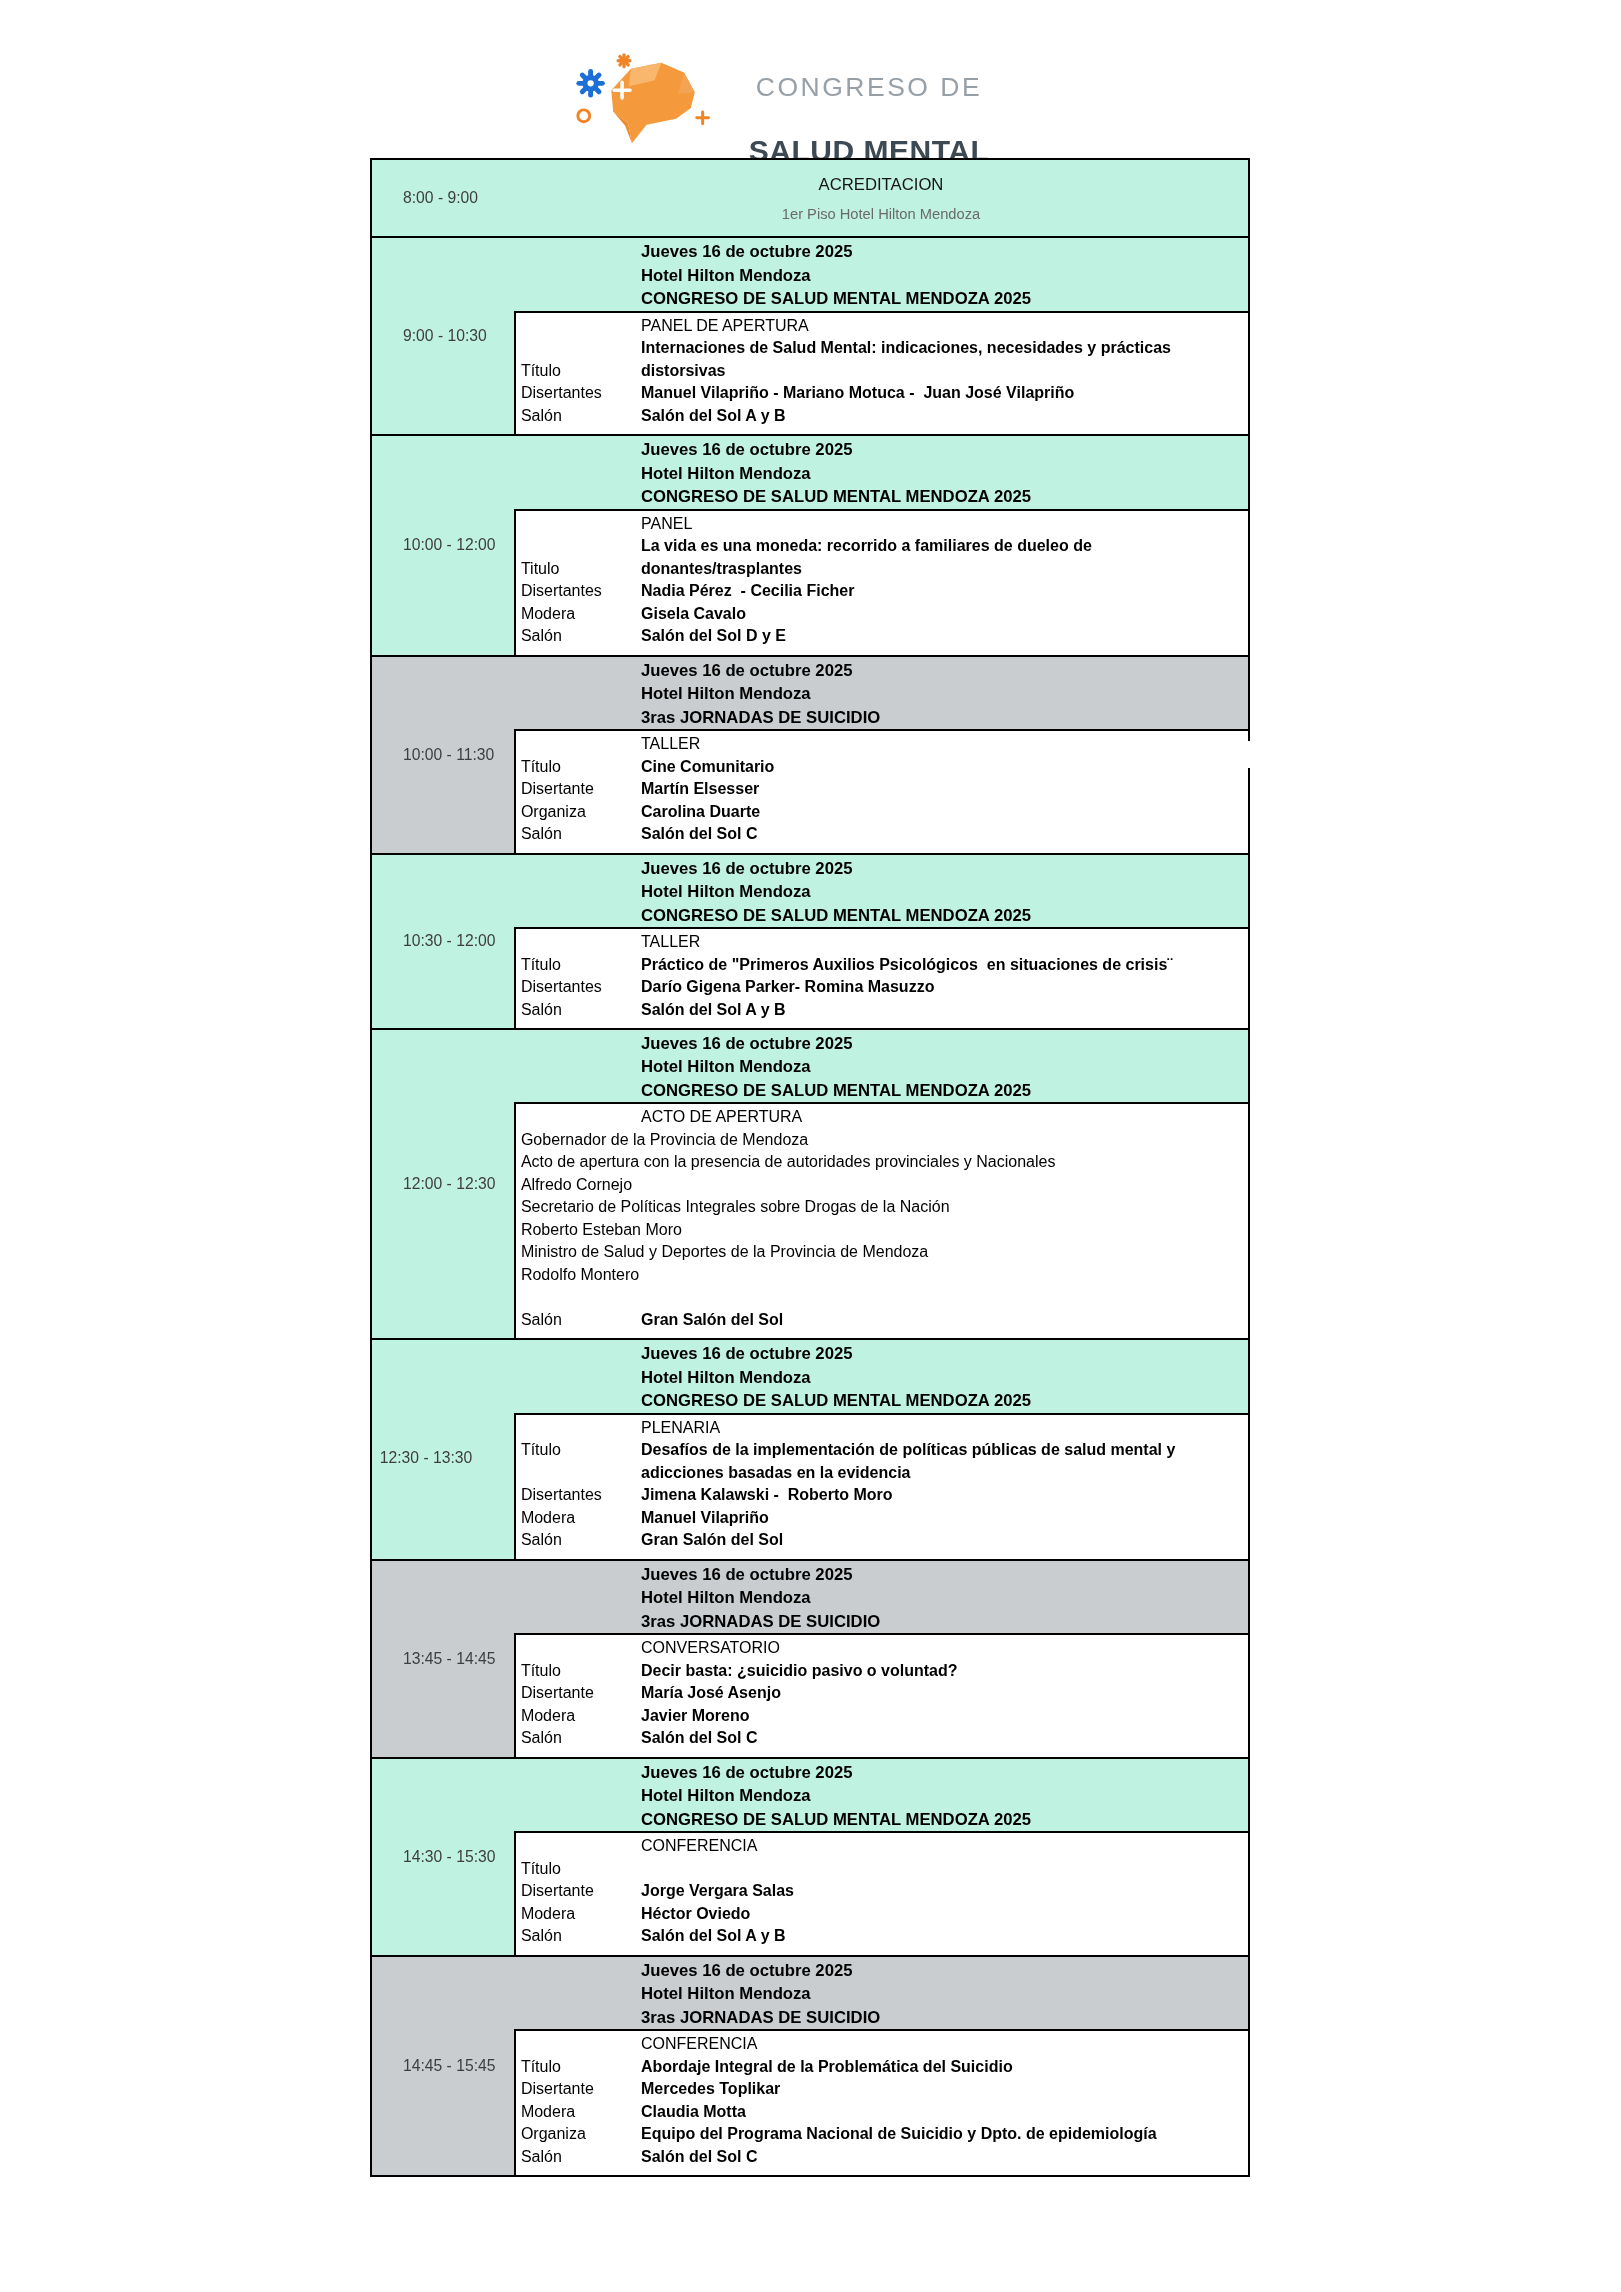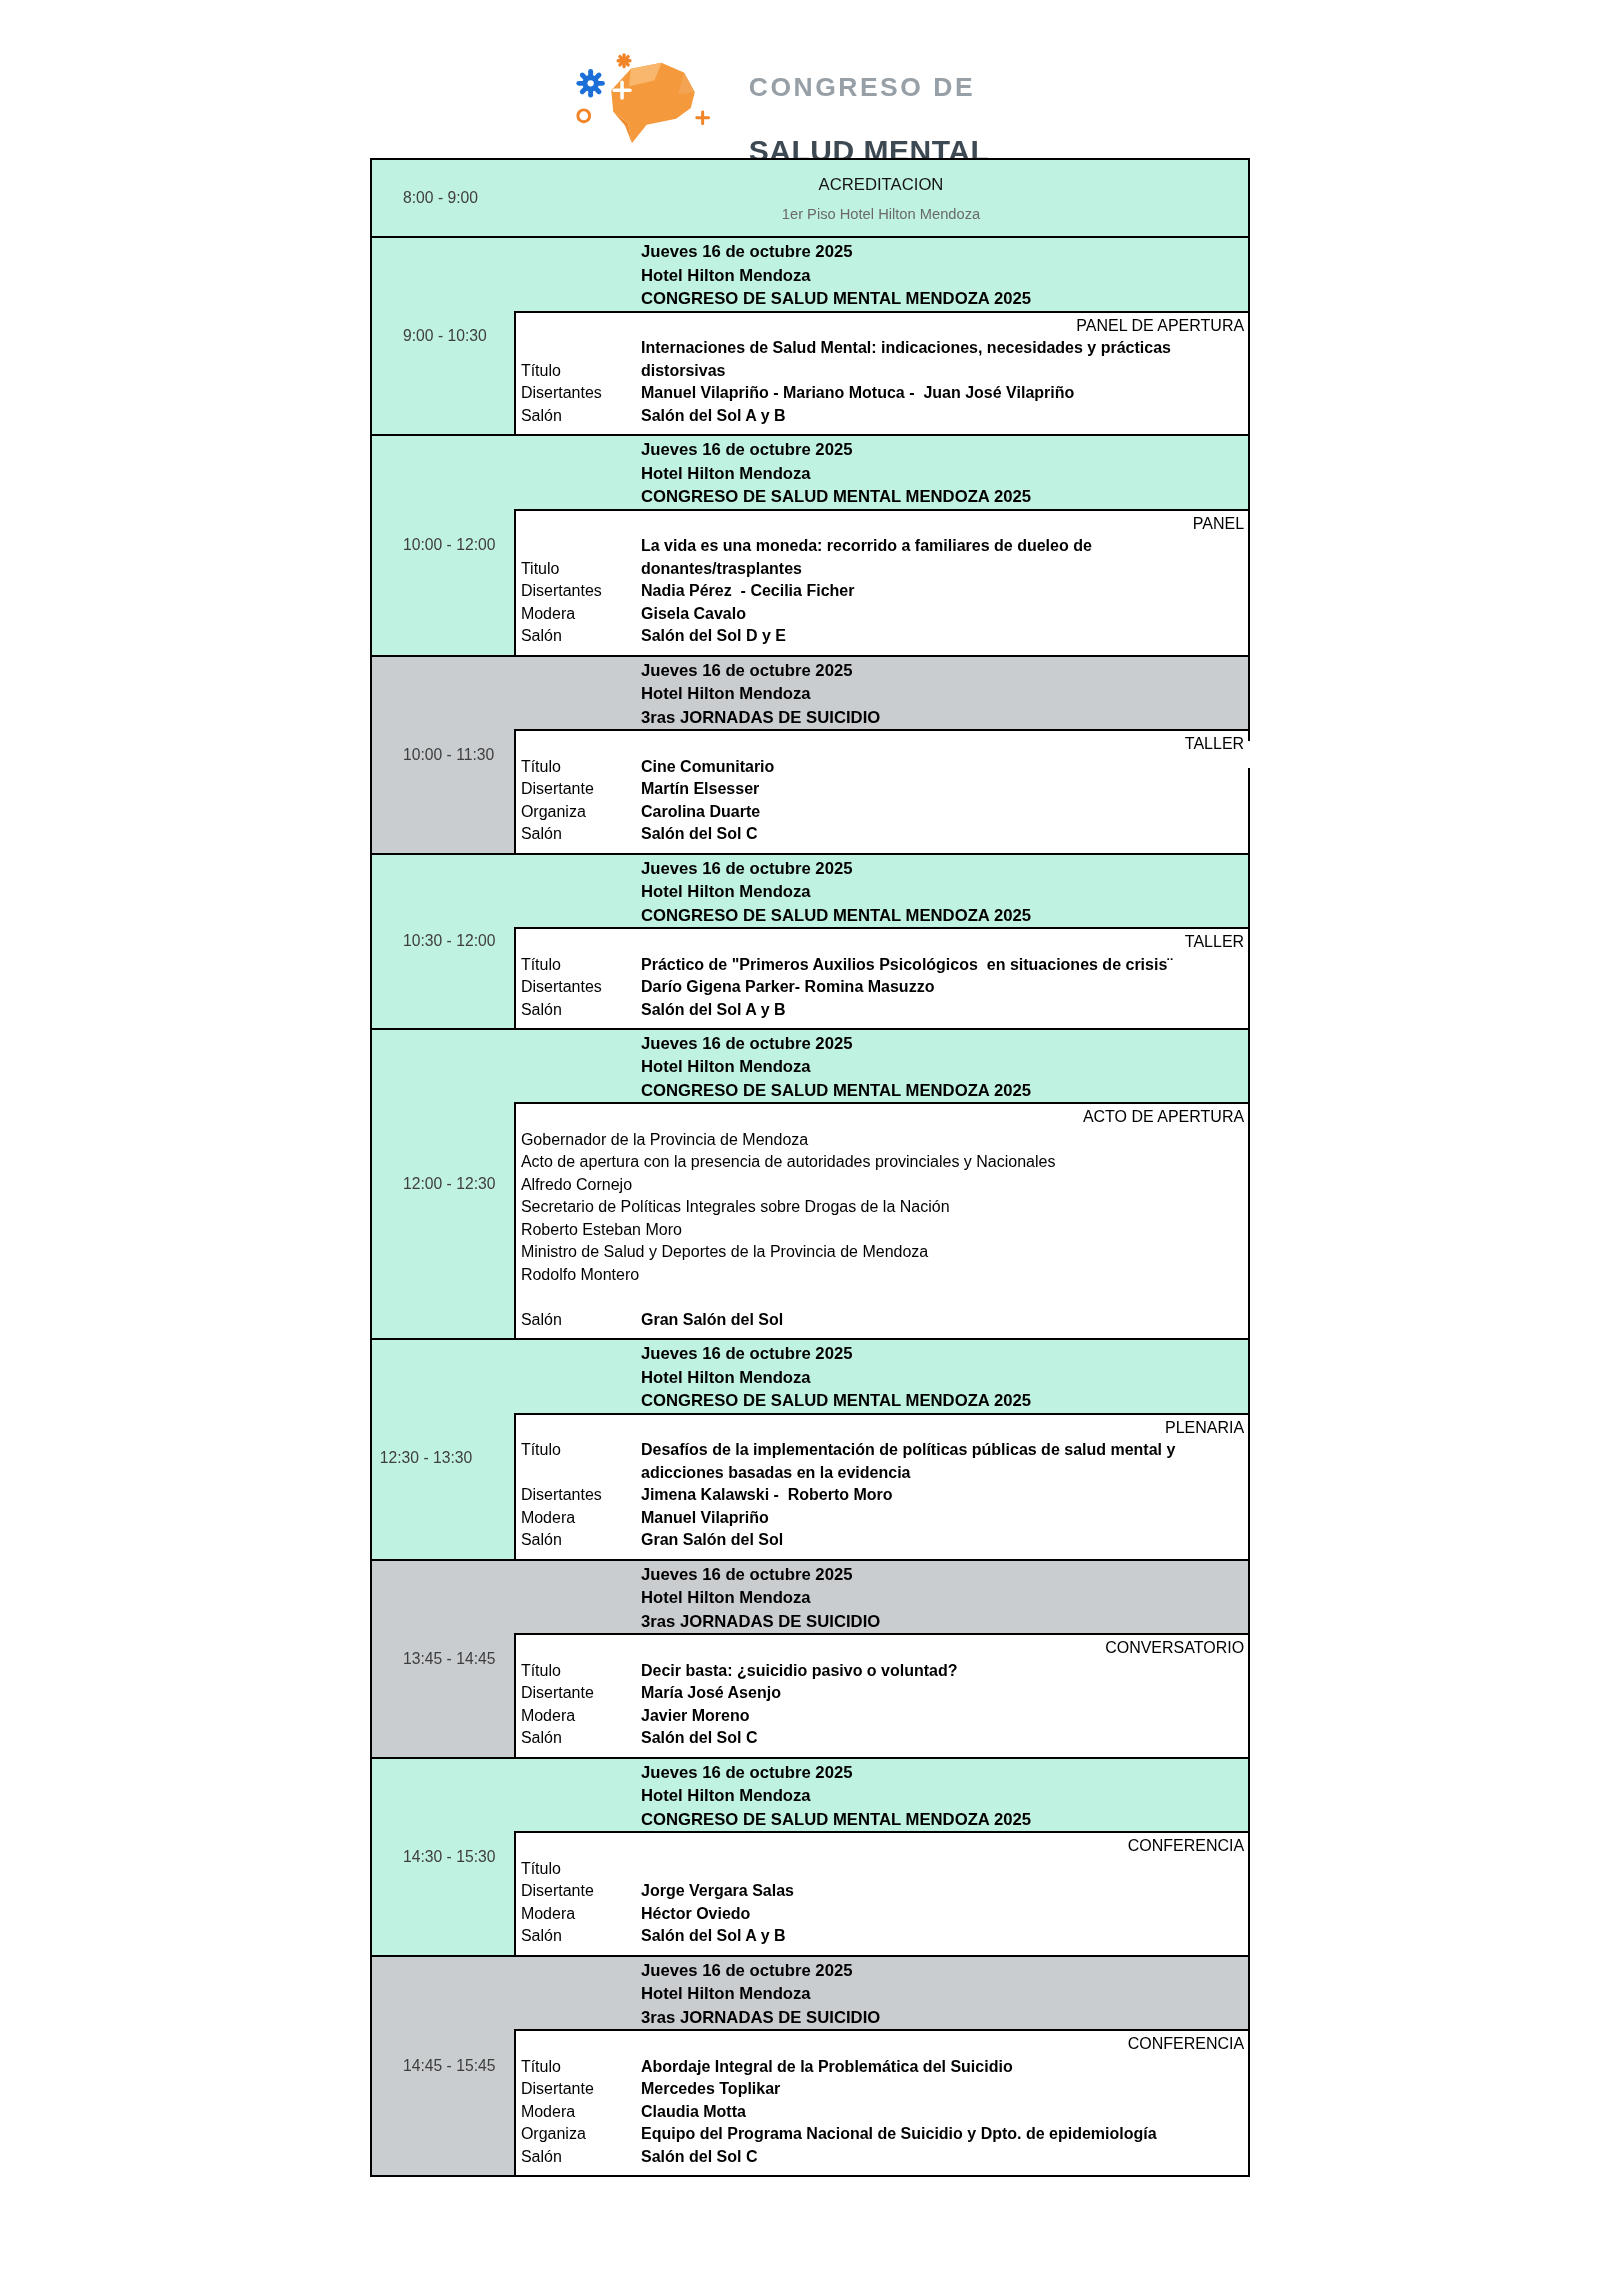--- a/index.html
+++ b/index.html
@@ -4,40 +4,40 @@
 <style>
   html,body{margin:0;padding:0;}
   body{
     width:1621px;height:2293px;background:#ffffff;position:relative;
     font-family:"Liberation Sans", sans-serif;color:#000;
   }
   
   .logo{position:absolute;left:570px;top:47px;display:flex;align-items:flex-start;}
   .logo-art{width:169px;height:114px;flex:0 0 169px;}
   .logo-text{margin-left:9.8px;padding-top:25.5px;}
-  .lt1{font-size:26.5px;color:#98a0a7;letter-spacing:2.5px;line-height:29px;font-weight:700;}
+  .lt1{font-size:26.5px;color:#98a0a7;letter-spacing:2.5px;line-height:29px;font-weight:400;text-align:center;}
   .lt2{font-size:30px;color:#3d4953;letter-spacing:0.5px;line-height:33px;font-weight:700;margin-top:32px;}
   .lt3{display:flex;align-items:center;margin-top:2.9px;}
   .badge{background:#0d9e89;color:#fff;font-weight:700;font-size:22.5px;padding:2.9px 9.8px;line-height:25.5px;}
   .year{color:#3d4953;font-weight:700;font-size:22.5px;margin-left:27px;}
   
   .sched{position:absolute;left:370px;top:158px;width:876px;border:2px solid #000;box-sizing:content-box;}
   .row{position:relative;display:flex;border-bottom:2px solid #000;}
   .row:last-child{border-bottom:none;}
   .row.mint{background:#c0f2e1;}
   .row.gray{background:#c9cdd0;}
   .timecell{flex:0 0 142px;width:142px;display:flex;align-items:center;
     padding-left:31px;box-sizing:border-box;font-size:15.7px;color:#3e3e3e;}
   .row.top-time .timecell{align-items:center;padding-top:17px;padding-left:7.8px;}
   .contentcell{flex:1;display:flex;flex-direction:column;min-width:0;}
   .hdr{font-weight:700;font-size:16.7px;line-height:23.5px;padding-left:127px;white-space:nowrap;}
   .hdr:first-child{padding-top:2px;}
   .box{background:#fff;border-top:2px solid #000;border-left:2px solid #000;
     flex:1;box-sizing:border-box;font-size:16px;line-height:22.5px;padding:2px 3.9px 6.9px 0;}
-  .kind{padding-left:125px;text-align:right;}
+  .kind{padding-left:125px;}
   .field{display:flex;align-items:flex-start;}
   .field.bottom{align-items:flex-end;}
   .lbl{flex:0 0 125px;width:125px;padding-left:4.9px;box-sizing:border-box;}
   .val{flex:1;white-space:pre-wrap;min-width:0;font-weight:bold;}
   .freeline{padding-left:4.9px;white-space:pre-wrap;}
   .blankline{height:22.5px;}
   
   .banner{flex:1;text-align:center;padding-top:12.7px;padding-bottom:11.8px;}
   .banner .t1{font-size:16.7px;color:#151515;line-height:23.5px;}
   .banner .t2{font-size:14.7px;color:#6a6a6a;line-height:19.6px;margin-top:8.8px;}

